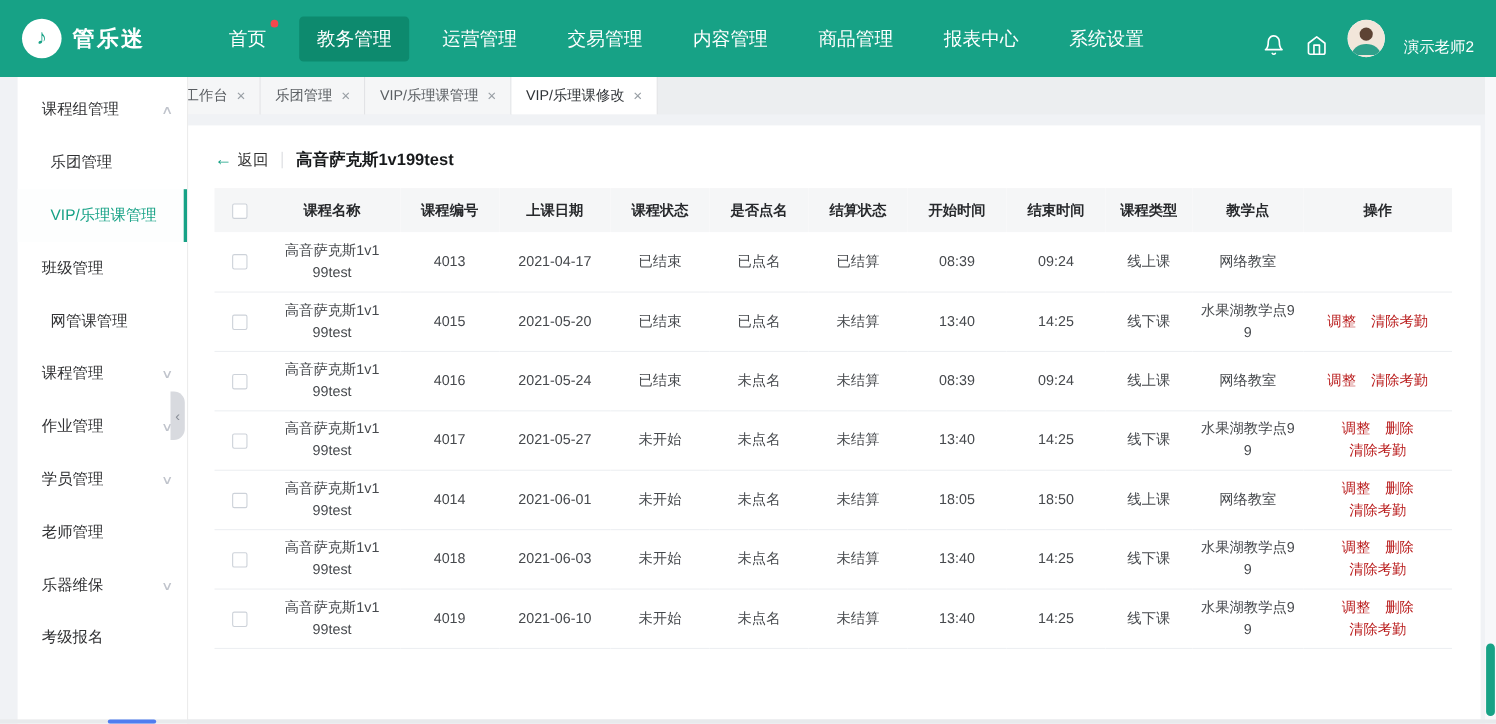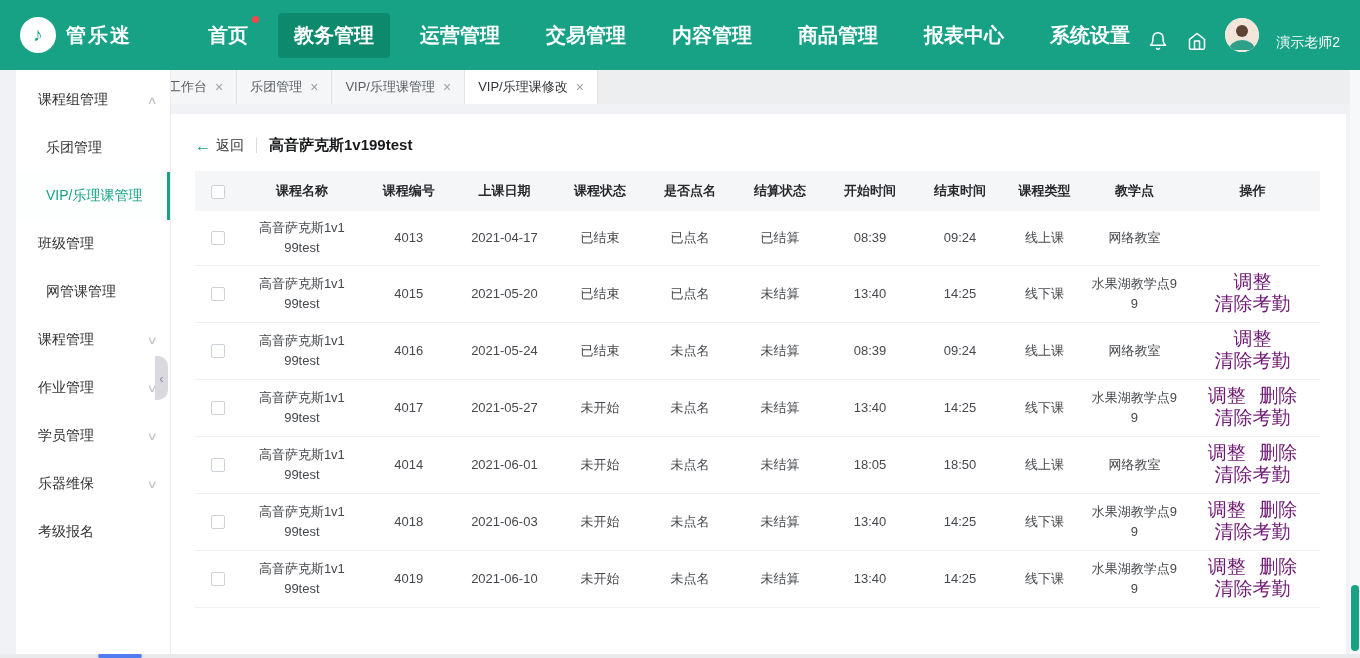--- a/index.html
+++ b/index.html
@@ -7,21 +7,21 @@
   body { position:relative; font-family:"Liberation Sans", sans-serif; background:#f0f2f5; }
 
   
   .topbar { position:absolute; top:0; left:0; width:1360px; height:70px; background:#17A286;
             display:flex; align-items:center; padding:0 20px; z-index:20; }
   .brand { display:flex; align-items:center; gap:10px; width:150px; cursor:pointer; }
   .brand-icon { width:36px; height:36px; border-radius:50%; background:#fff; color:#17A286;
                 display:flex; align-items:center; justify-content:center; font-size:19px; font-weight:bold; }
   .brand-name { color:#fff; font-size:20px; font-weight:bold; letter-spacing:2px; white-space:nowrap; }
   .topnav { display:flex; align-items:center; gap:14px; margin-left:22px; }
-  .nav-item { position:relative; color:#fff; font-size:20px; font-weight:bold; padding:9px 16px;
+  .nav-item { position:relative; color:#fff; font-size:17px; font-weight:normal; padding:9px 16px;
               border-radius:4px; cursor:pointer; white-space:nowrap; }
   .nav-item.active { background:#0D8A6E; }
   .dot { position:absolute; top:3px; right:5px; width:7px; height:7px; background:#F5484D; border-radius:50%; }
   .top-right { margin-left:auto; display:flex; align-items:flex-end; gap:17px; }
   .icon-btn { width:22px; height:22px; display:flex; align-items:center; justify-content:center; cursor:pointer; }
   .avatar { width:34px; height:34px; border-radius:50%; overflow:hidden; background:#fff; cursor:pointer; flex:none; }
   .user-name { color:#fff; font-size:14px; cursor:pointer; white-space:nowrap; }
 
   
   .sidebar { position:absolute; top:70px; left:16px; width:155px; bottom:0; background:#fff;
@@ -59,21 +59,21 @@
   
   .course-table { width:100%; border-collapse:collapse; margin-top:16px; table-layout:fixed; }
   .course-table thead th { background:#f5f6f7; font-size:13px; color:#27292c; font-weight:bold;
                            height:40px; text-align:center; padding:0 4px; }
   .course-table tbody td { font-size:13px; color:#46494d; text-align:center; height:54px;
                            border-bottom:1px solid #edeff2; padding:6px 4px; line-height:20px; }
   .cb { display:inline-block; width:14px; height:14px; border:1px solid #cdd2d9; border-radius:2px;
         background:#fff; cursor:pointer; vertical-align:middle; }
   .wrap-name { display:inline-block; max-width:88px; word-break:break-all; }
   .wrap-venue { display:inline-block; max-width:86px; word-break:break-all; }
-  .ops a { color:#701a75; text-decoration:none; margin:0 5px; cursor:pointer; white-space:nowrap; font-size:19px; }
+  .ops a { color:#b91c1c; text-decoration:none; margin:0 5px; cursor:pointer; white-space:nowrap; font-size:13px; }
 
   
   .vscroll-track { position:absolute; top:70px; right:0; bottom:0; width:10px; background:#f7f8fa; z-index:30; }
   .vscroll-thumb { position:absolute; right:1px; bottom:7px; width:8px; height:66px; background:#17A286;
                    border-radius:4px; z-index:31; cursor:pointer; }
   .hscroll-track { position:absolute; left:0; right:0; bottom:0; height:4px; background:#e8eaec; z-index:30; }
   .hscroll-thumb { position:absolute; left:98px; bottom:0; width:44px; height:4px; background:#4f7df0;
                    border-radius:2px; z-index:31; cursor:pointer; }
 </style>
 </head>
@@ -157,20 +157,23 @@
     <span class="chev">∨</span>
   </div>
   <div class="side-item group">
     <span>作业管理</span>
     <span class="chev">∨</span>
   </div>
   <div class="side-item group">
     <span>学员管理</span>
     <span class="chev">∨</span>
   </div>
+  <div class="side-item">
+    <span>老师管理</span>
+  </div>
   <div class="side-item group">
     <span>乐器维保</span>
     <span class="chev">∨</span>
   </div>
   <div class="side-item">
     <span>考级报名</span>
   </div>
 </aside>
 <div class="collapse-handle">
   <span>‹</span>

